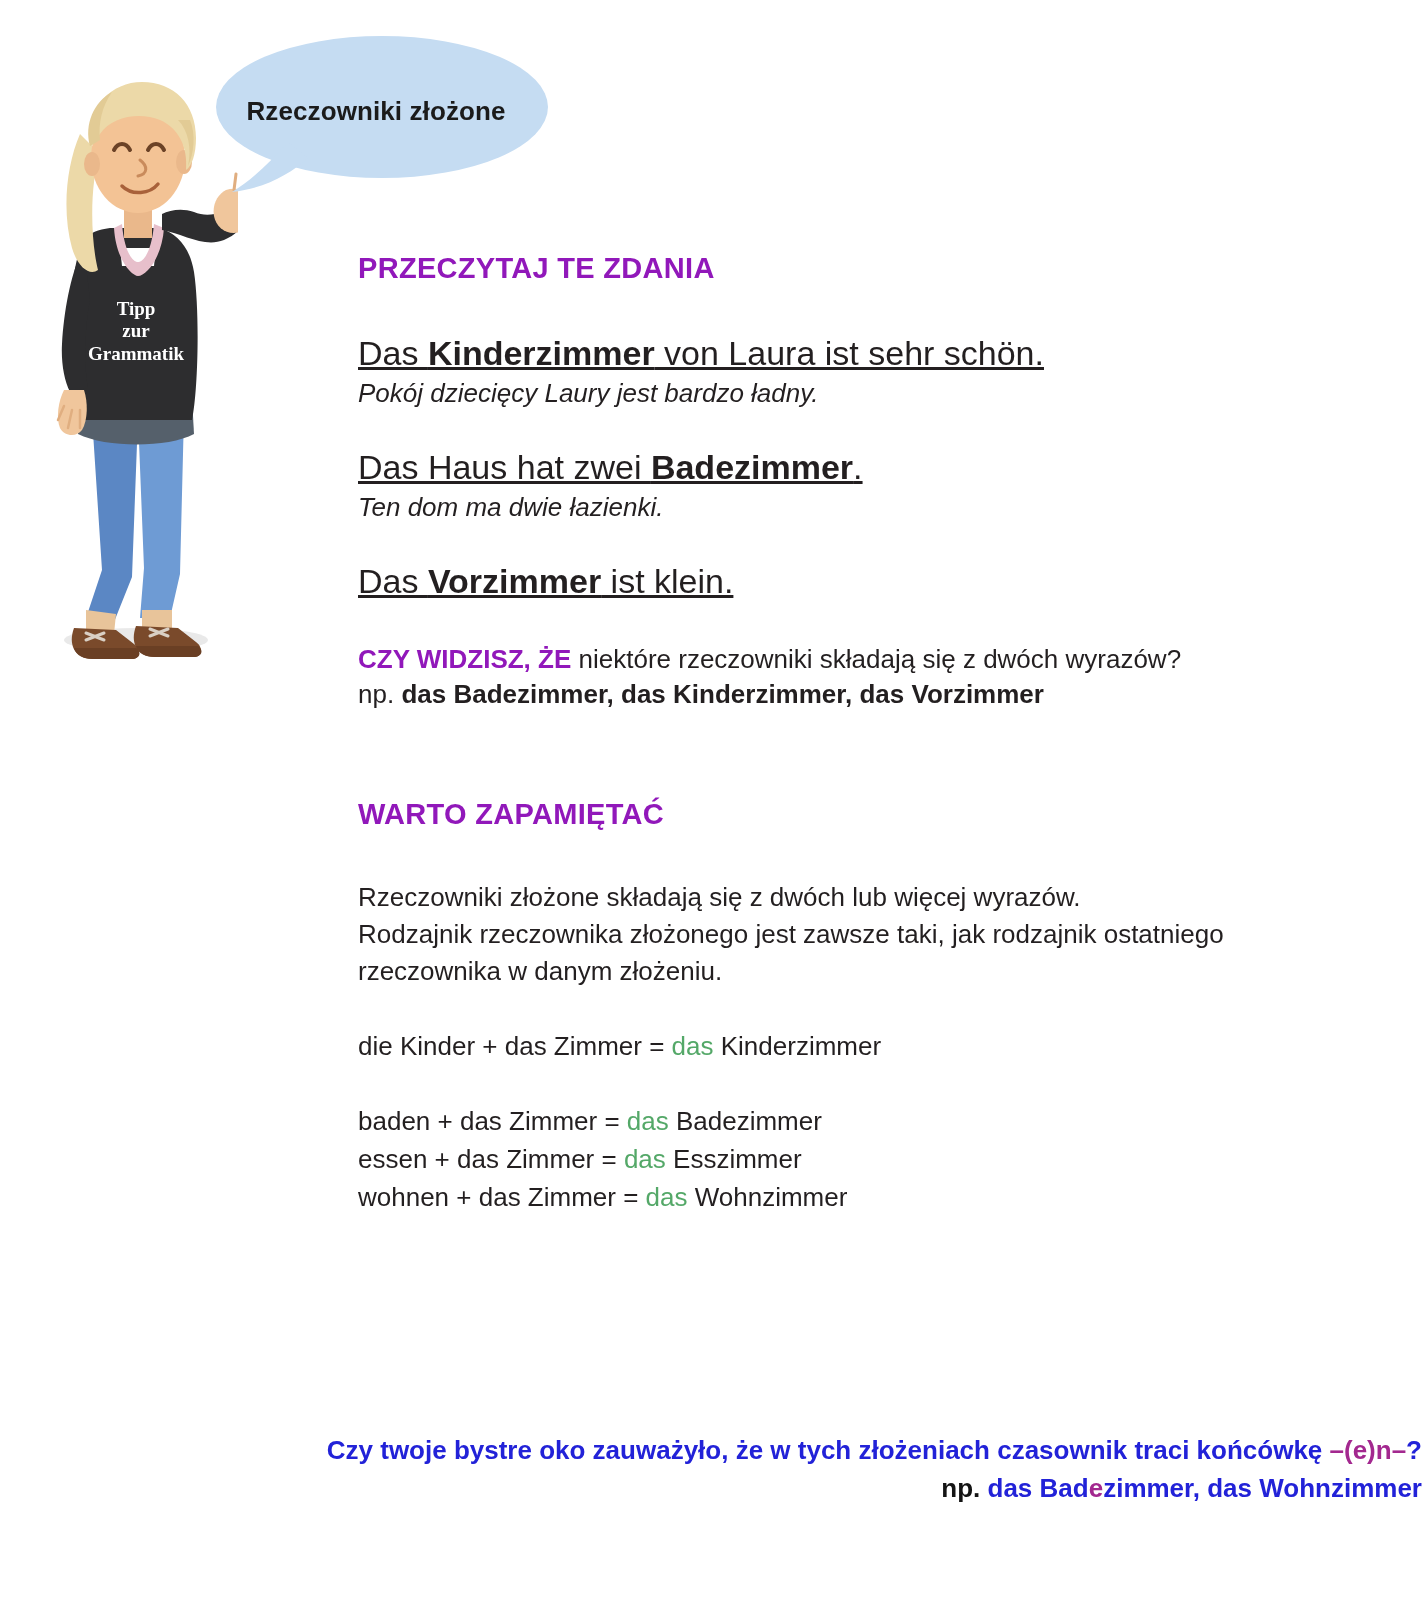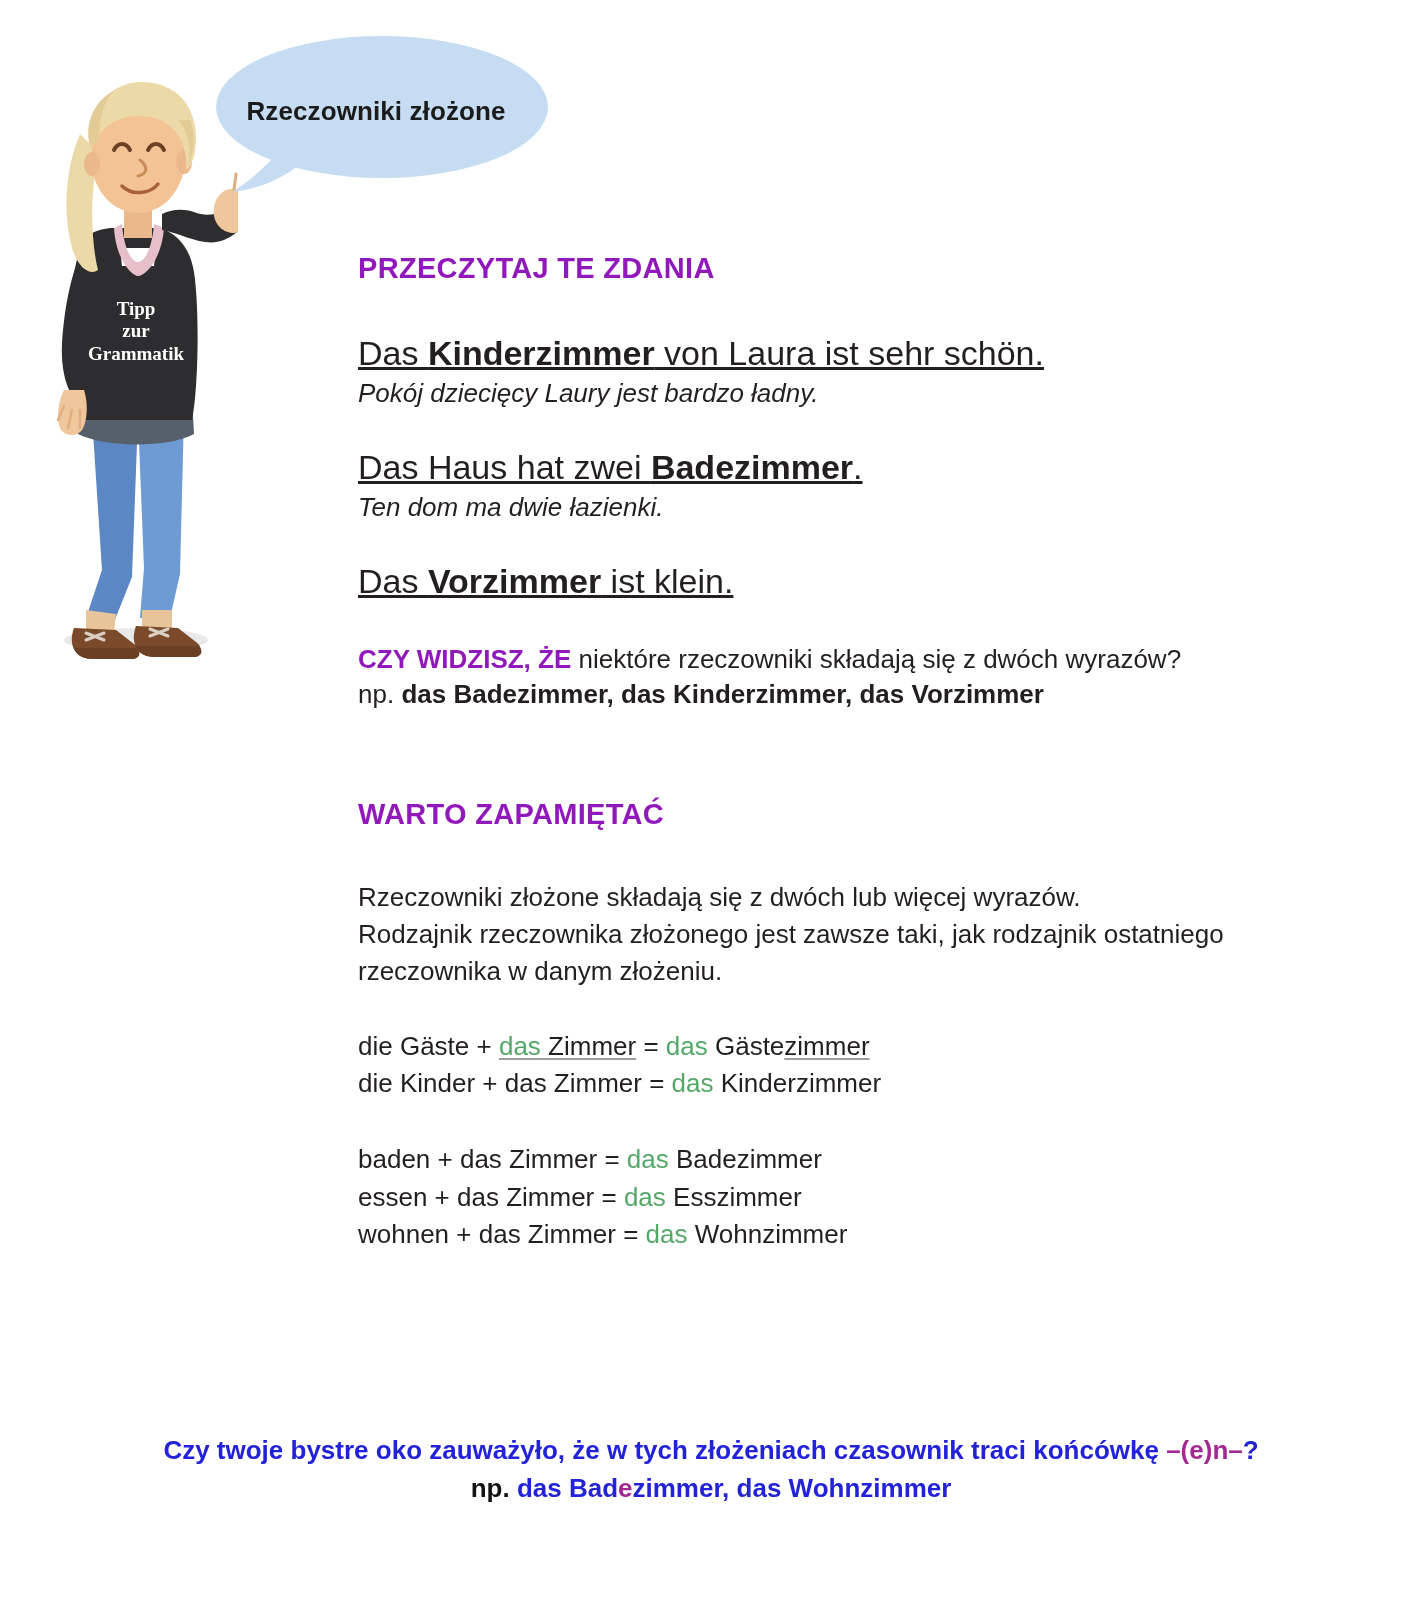--- a/index.html
+++ b/index.html
@@ -117,21 +117,21 @@
   }
   .das-green { color: #54a868; }
   .u { text-decoration: underline; text-decoration-color: #9aa09a; text-underline-offset: 3px; }
 
   
   #footer {
     position: absolute;
     left: 0;
     right: 0;
     top: 1432px;
-    text-align: center;
+    text-align: right;
     font-size: 26px;
     font-weight: bold;
     line-height: 1.45;
     color: #2222d8;
   }
   #footer .np { color: #141414; }
   #footer .suffix { color: #a3288f; }
   #footer .pink-e { color: #a3288f; }
 </style>
 </head>
@@ -237,21 +237,20 @@
 
   <h2 class="section-heading" id="remember-heading">WARTO ZAPAMIĘTAĆ</h2>
 
   <div class="body-paragraph">
     <div>Rzeczowniki złożone składają się z dwóch lub więcej wyrazów.</div>
     <div>Rodzajnik rzeczownika złożonego jest zawsze taki, jak rodzajnik ostatniego</div>
     <div>rzeczownika w danym złożeniu.</div>
   </div>
 
   <div class="formula-group">
-    <div class="formula-line"><span>die Gäste + </span><span class="das-green u">das</span><span class="u"> Zimmer</span><span> = </span><span class="das-green">das</span><span> Gäste</span><span class="u">zimmer</span></div>
     <div class="formula-line"><span>die Kinder + das Zimmer = </span><span class="das-green">das</span><span> Kinderzimmer</span></div>
   </div>
 
   <div class="formula-group">
     <div class="formula-line"><span>baden + das Zimmer = </span><span class="das-green">das</span><span> Badezimmer</span></div>
     <div class="formula-line"><span>essen + das Zimmer = </span><span class="das-green">das</span><span> Esszimmer</span></div>
     <div class="formula-line"><span>wohnen + das Zimmer = </span><span class="das-green">das</span><span> Wohnzimmer</span></div>
   </div>
 
 

